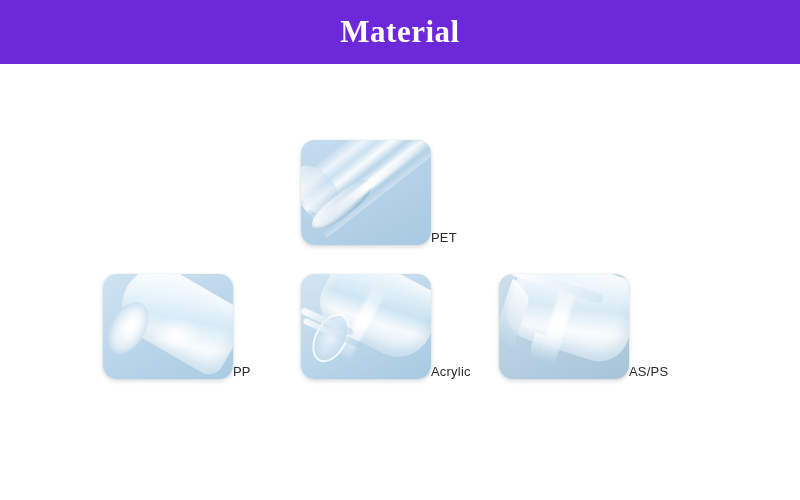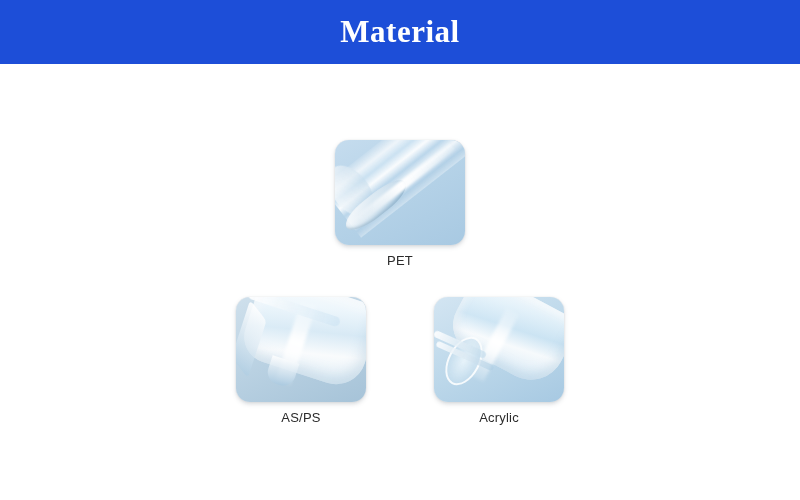--- a/index.html
+++ b/index.html
@@ -12,21 +12,21 @@
     height: 500px;
     overflow: hidden;
     font-family: "Liberation Sans", sans-serif;
     position: relative;
   }
 
   
   .header-bar {
     width: 800px;
     height: 64px;
-    background: #1d4ed8;
+    background: #6d28d9;
     display: flex;
     align-items: center;
     justify-content: center;
     box-sizing: border-box;
   }
   .header-title {
     font-family: "Liberation Serif", "DejaVu Serif", serif;
     font-weight: bold;
     font-size: 31px;
     color: #ffffff;
@@ -46,22 +46,22 @@
     display: flex;
     justify-content: center;
     align-items: flex-start;
   }
   .grid-row.row-1 { margin-top: 76px; }
   .grid-row.row-2 { margin-top: 29px; }
 
   .cell {
     width: 198px;
     display: flex;
-    flex-direction: column;
-    align-items: center;
+    flex-direction: row;
+    align-items: flex-end;
   }
 
   .tile {
     width: 130px;
     height: 105px;
     border-radius: 14px;
     position: relative;
     overflow: hidden;
     box-shadow: 0 2px 4px rgba(120,130,140,0.30),
                 0 0 1px rgba(120,130,140,0.35);
@@ -413,42 +413,52 @@
       </div>
       <div class="tile-label">PET</div>
     </div>
 
 
 
   </div>
 
   <div class="grid-row row-2">
 
+    <div class="cell">
+      <div class="tile bg-pp">
+        <div class="tile-inner">
+          <div class="pp-roll"></div>
+          <div class="pp-end"></div>
+          <div class="pp-gloss"></div>
+        </div>
+      </div>
+      <div class="tile-label">PP</div>
+    </div>
+
+    <div class="cell">
+      <div class="tile bg-acrylic">
+        <div class="tile-inner">
+          <div class="acr-tube"></div>
+          <div class="acr-hi"></div>
+          <div class="acr-rim"></div>
+          <div class="acr-bar1"></div>
+          <div class="acr-bar2"></div>
+        </div>
+      </div>
+      <div class="tile-label">Acrylic</div>
+    </div>
 
     <div class="cell">
       <div class="tile bg-asps">
         <div class="tile-inner">
           <div class="asps-block"></div>
           <div class="asps-hi"></div>
           <div class="asps-edge"></div>
           <div class="asps-rim"></div>
           <div class="asps-corner"></div>
         </div>
       </div>
       <div class="tile-label">AS/PS</div>
     </div>
 
-    <div class="cell">
-      <div class="tile bg-acrylic">
-        <div class="tile-inner">
-          <div class="acr-tube"></div>
-          <div class="acr-hi"></div>
-          <div class="acr-rim"></div>
-          <div class="acr-bar1"></div>
-          <div class="acr-bar2"></div>
-        </div>
-      </div>
-      <div class="tile-label">Acrylic</div>
-    </div>
-
   </div>
 
 </div>
 
 </body></html>

